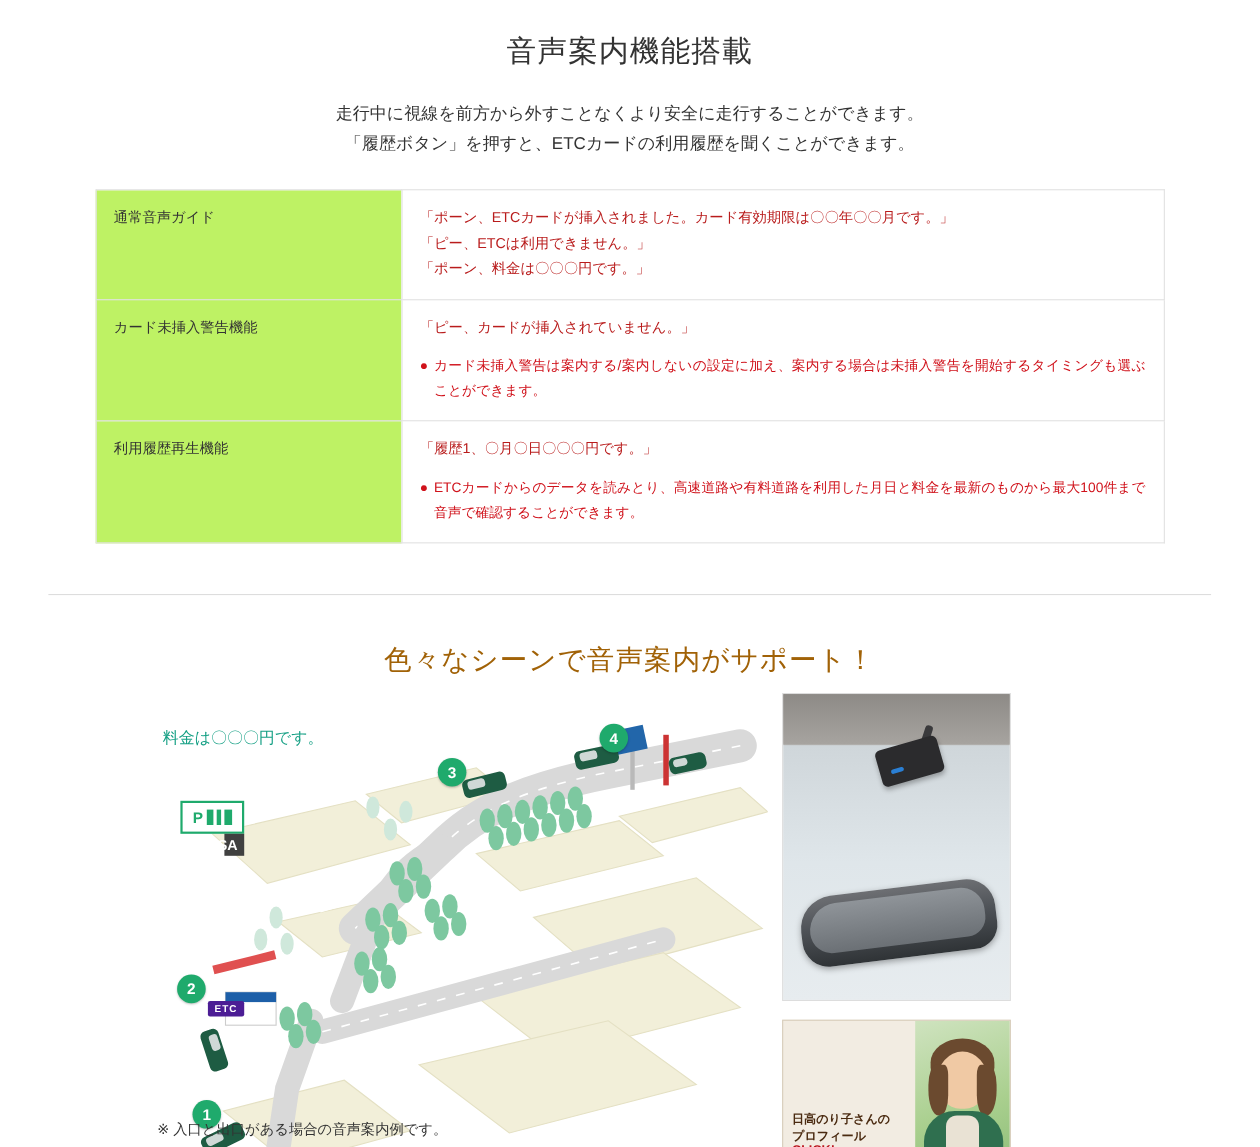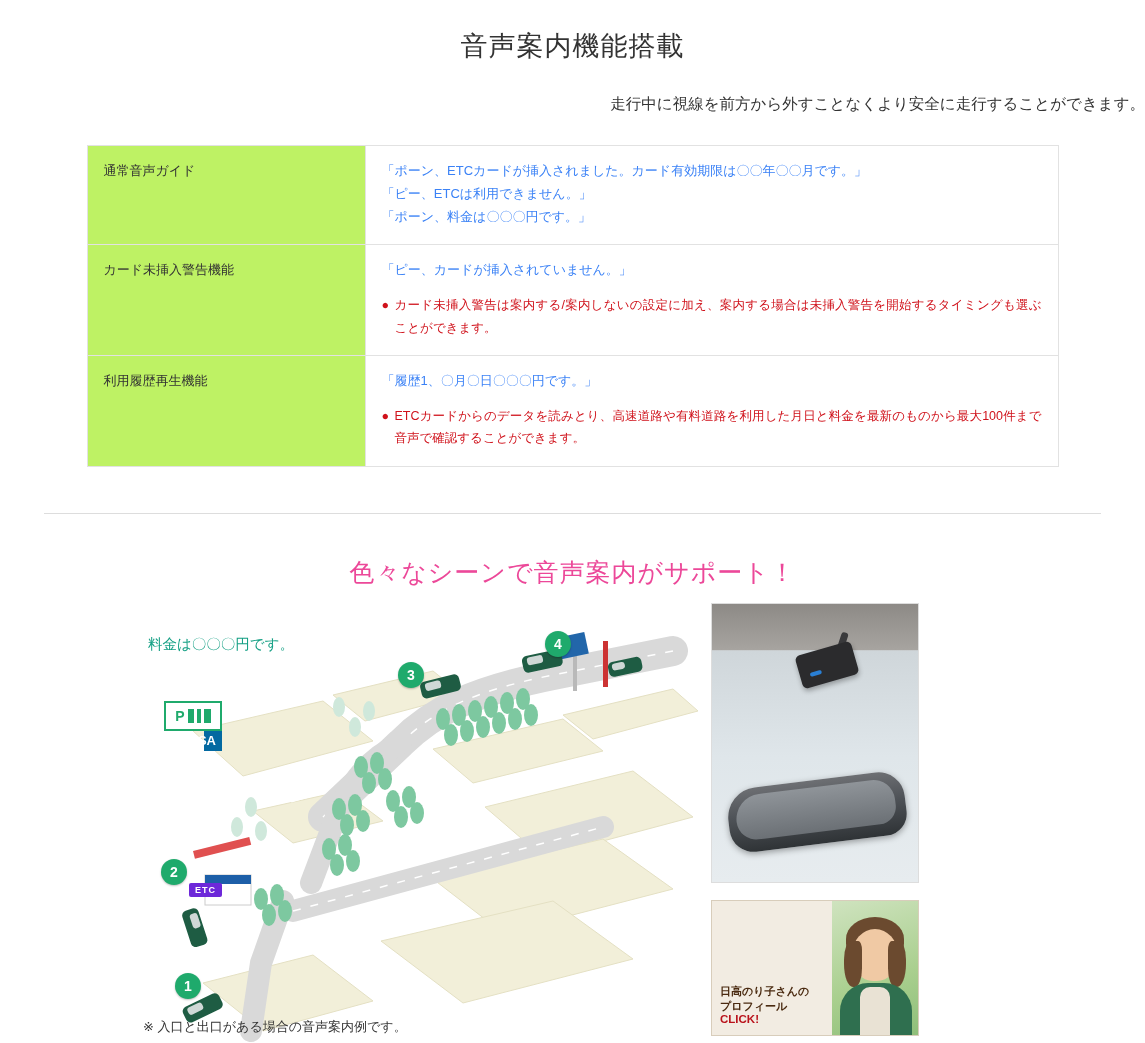--- a/index.html
+++ b/index.html
@@ -26,21 +26,21 @@
     text-align: center;
     font-family: "Liberation Serif", "DejaVu Serif", serif;
     font-size: 27px;
     font-weight: normal;
     color: #333333;
     margin: 0;
     padding-top: 28px;
     letter-spacing: 1px;
   }
   .lead {
-    text-align: right;
+    text-align: center;
     font-size: 15.5px;
     color: #333333;
     line-height: 1.75;
     margin-top: 26px;
   }
 
   
   .spec-table {
     width: 972px;
     margin: 28px auto 0 auto;
@@ -58,21 +58,21 @@
     width: 245px;
     background: #bef264;
     color: #333333;
   }
   .spec-table td.val {
     background: #ffffff;
     color: #333333;
   }
   .quote-line {
     display: block;
-    color: #3b82f6;
+    color: #b91c1c;
   }
   .note-red {
     color: #d0121b;
     font-size: 12.5px;
     line-height: 1.8;
     margin-top: 12px;
     padding-left: 13px;
     position: relative;
     text-align: justify;
   }
@@ -90,21 +90,21 @@
     background: #dddddd;
     margin: 46px auto 0 auto;
   }
 
   
   .section-title {
     text-align: center;
     font-family: "Liberation Serif", "DejaVu Serif", serif;
     font-size: 25px;
     font-weight: normal;
-    color: #ec4899;
+    color: #a16207;
     margin: 0;
     padding-top: 42px;
     letter-spacing: 1px;
   }
 
   .content-area {
     position: relative;
     width: 1145px;
     height: 520px;
     margin-top: 14px;
@@ -275,55 +275,56 @@
   .sa-top {
     background: #ffffff;
     border: 2px solid #1faa6c;
     height: 26px;
     display: flex;
     align-items: center;
     justify-content: center;
     gap: 3px;
   }
   .sa-bottom {
-    background: #0369a1;
+    background: #404040;
     height: 20px;
     display: flex;
     align-items: center;
     justify-content: flex-end;
     padding-right: 6px;
     color: #ffffff;
     font-size: 13px;
     font-weight: bold;
     font-family: "Liberation Sans", sans-serif;
     margin-left: 40px;
   }
   .sa-p { color:#1faa6c; font-size: 14px; font-weight: bold; line-height:1; }
 
   .etc-gate-label {
     position: absolute;
     left: 56px; top: 272px;
-    background: #6d28d9;
+    background: #4c1d95;
     color: #ffffff;
     font-size: 9px;
     font-weight: bold;
     padding: 2px 6px;
     border-radius: 2px;
     letter-spacing: 1px;
   }
 </style>
 </head>
 <body>
 
 <div class="page">
 
   <h1 class="main-title">音声案内機能搭載</h1>
 
   <div class="lead">
     <div>走行中に視線を前方から外すことなくより安全に走行することができます。</div>
+    <div>「履歴ボタン」を押すと、ETCカードの利用履歴を聞くことができます。</div>
   </div>
 
   <table class="spec-table">
     <tbody>
       <tr>
         <td class="lbl">通常音声ガイド</td>
         <td class="val">
           <span class="quote-line">「ポーン、ETCカードが挿入されました。カード有効期限は〇〇年〇〇月です。」</span>
           <span class="quote-line">「ピー、ETCは利用できません。」</span>
           <span class="quote-line">「ポーン、料金は〇〇〇円です。」</span>

